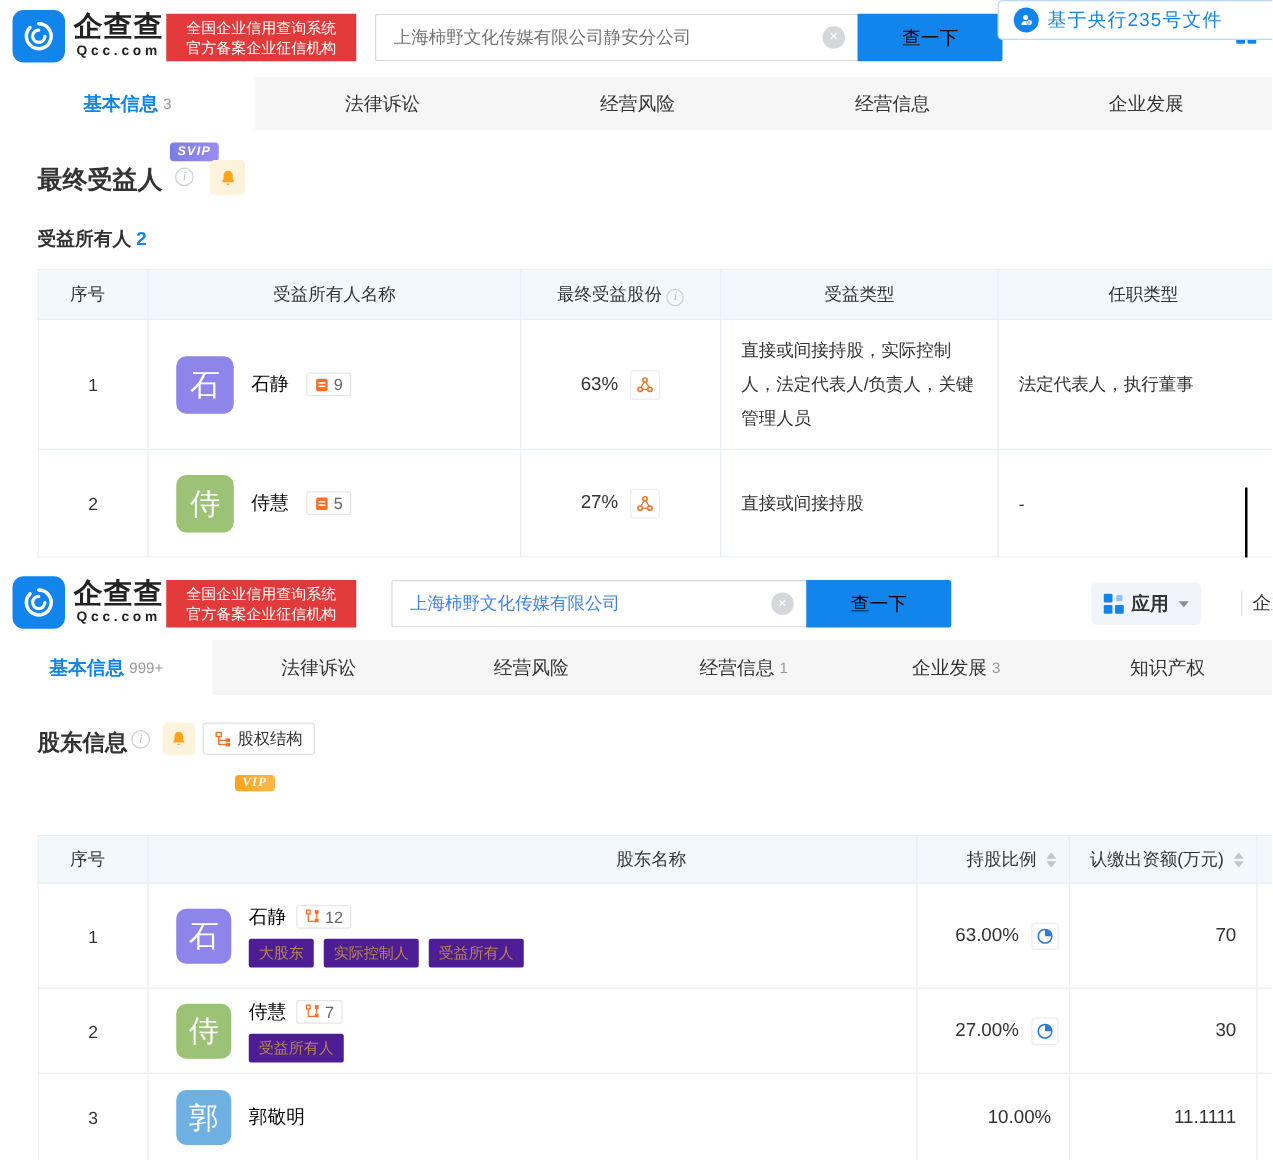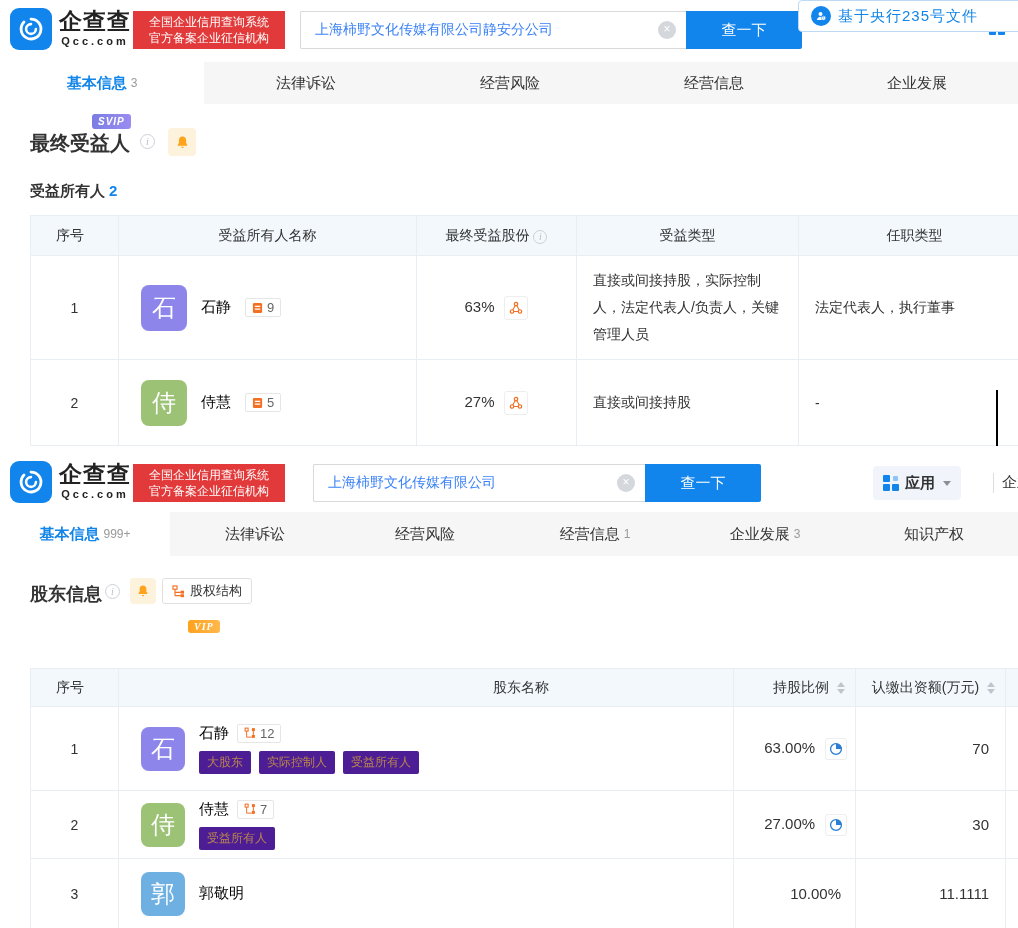--- a/index.html
+++ b/index.html
@@ -15,25 +15,25 @@
   .hdr { position:absolute; left:0; top:0; width:1018px; height:60px; }
   .logo-icon { position:absolute; left:10px; top:8px; width:42px; height:42px; border-radius:9px;
     background:#1285ed; display:flex; align-items:center; justify-content:center; }
   .brand { position:absolute; left:58px; top:8px; width:74px; text-align:center; }
   .brand-name { font-size:23px; font-weight:bold; color:#222; letter-spacing:1px; line-height:26px; }
   .brand-domain { font-size:11px; font-weight:bold; color:#222; letter-spacing:3px; line-height:14px; }
   .slogan { position:absolute; left:133px; top:11px; width:152px; height:38px; background:#e23a3a;
     color:#fff; font-size:12px; line-height:16px; padding:3px 6px; text-align:center; }
   .searchbox { position:absolute; top:11px; height:38px; }
   .search-input { width:100%; height:38px; border:1px solid #d9d9d9; border-right:none; border-radius:2px 0 0 2px;
-    padding:0 34px 0 14px; font-size:14px; color:#3b82f6; outline:none;
+    padding:0 34px 0 14px; font-size:14px; color:#737373; outline:none;
     font-family:"Liberation Sans","DejaVu Sans",sans-serif; }
   .clear-ic { position:absolute; right:10px; top:10px; width:18px; height:18px; border-radius:50%;
     background:#d4d7db; color:#fff; font-size:12px; line-height:17px; text-align:center; cursor:pointer; }
-  .search-btn { position:absolute; top:11px; width:116px; height:38px; background:#1285ed; color:#ffffff;
+  .search-btn { position:absolute; top:11px; width:116px; height:38px; background:#1285ed; color:#000000;
     border:none; font-size:15px; border-radius:0 2px 2px 0; cursor:pointer;
     font-family:"Liberation Sans","DejaVu Sans",sans-serif; }
   .grid-ic { display:inline-block; width:16px; height:16px; position:relative; }
   .grid-ic i { position:absolute; width:7px; height:7px; background:#1285ed; border-radius:1px; }
   .grid-ic i.tl{left:0;top:0} .grid-ic i.bl{left:0;top:9px} .grid-ic i.br{left:9px;top:9px}
   .grid-ic i.tr{left:10px;top:1px;width:5px;height:5px;background:#8ec4f5;}
   .apps-only { position:absolute; right:8px; top:14px; width:26px; height:26px; display:flex;
     align-items:center; justify-content:center; cursor:pointer; }
   .apps-btn { position:absolute; left:873px; top:13px; height:34px; padding:0 10px; background:#f1f5fb;
     border-radius:4px; display:flex; align-items:center; gap:6px; cursor:pointer; font-size:15px;
@@ -46,21 +46,21 @@
   
   .tabbar { position:absolute; left:0; width:1018px; background:#f6f6f6; display:flex; }
   .tab { display:flex; align-items:center; justify-content:center; gap:4px; font-size:15px; color:#333;
     cursor:pointer; }
   .tab .cnt { font-size:12px; color:#999; }
   .tab.active { background:#fff; color:#1285e8; font-weight:bold; }
   .tab.active .cnt { font-weight:normal; }
 
   
   .svip-badge { position:absolute; background:linear-gradient(90deg,#7b7de4,#9a8cf0); color:#fff;
-    font-size:10px; font-style:italic; font-weight:bold; padding:2px 6px; border-radius:3px; letter-spacing:1px; }
+    font-size:10px; font-style:italic; font-weight:bold; padding:2px 6px; border-radius:3px; letter-spacing:1px;margin-left:44px; }
   .vip-badge { position:absolute; background:linear-gradient(90deg,#ffa21c,#ffb84d); color:#fff;
     font-size:10px; font-style:italic; font-weight:bold; padding:1px 6px; border-radius:3px; letter-spacing:1px; }
   .sec-title { position:absolute; font-size:20px; font-weight:bold; color:#333; }
   .info-ic { display:inline-block; width:15px; height:15px; border:1px solid #ccd1d9; border-radius:50%;
     color:#b8bdc6; font-size:10px; line-height:13px; text-align:center; font-style:italic;
     font-family:"Liberation Serif","DejaVu Serif",serif; }
   .bell-btn { position:absolute; width:28px; height:28px; background:#fdf3dd; border-radius:4px;
     display:flex; align-items:center; justify-content:center; cursor:pointer; }
   .pill-link { position:absolute; height:32px; border:1px solid #bcd9f5; border-radius:4px; background:#fff;
     display:flex; align-items:center; gap:7px; padding:0 12px; color:#1285e8; font-size:15px;

